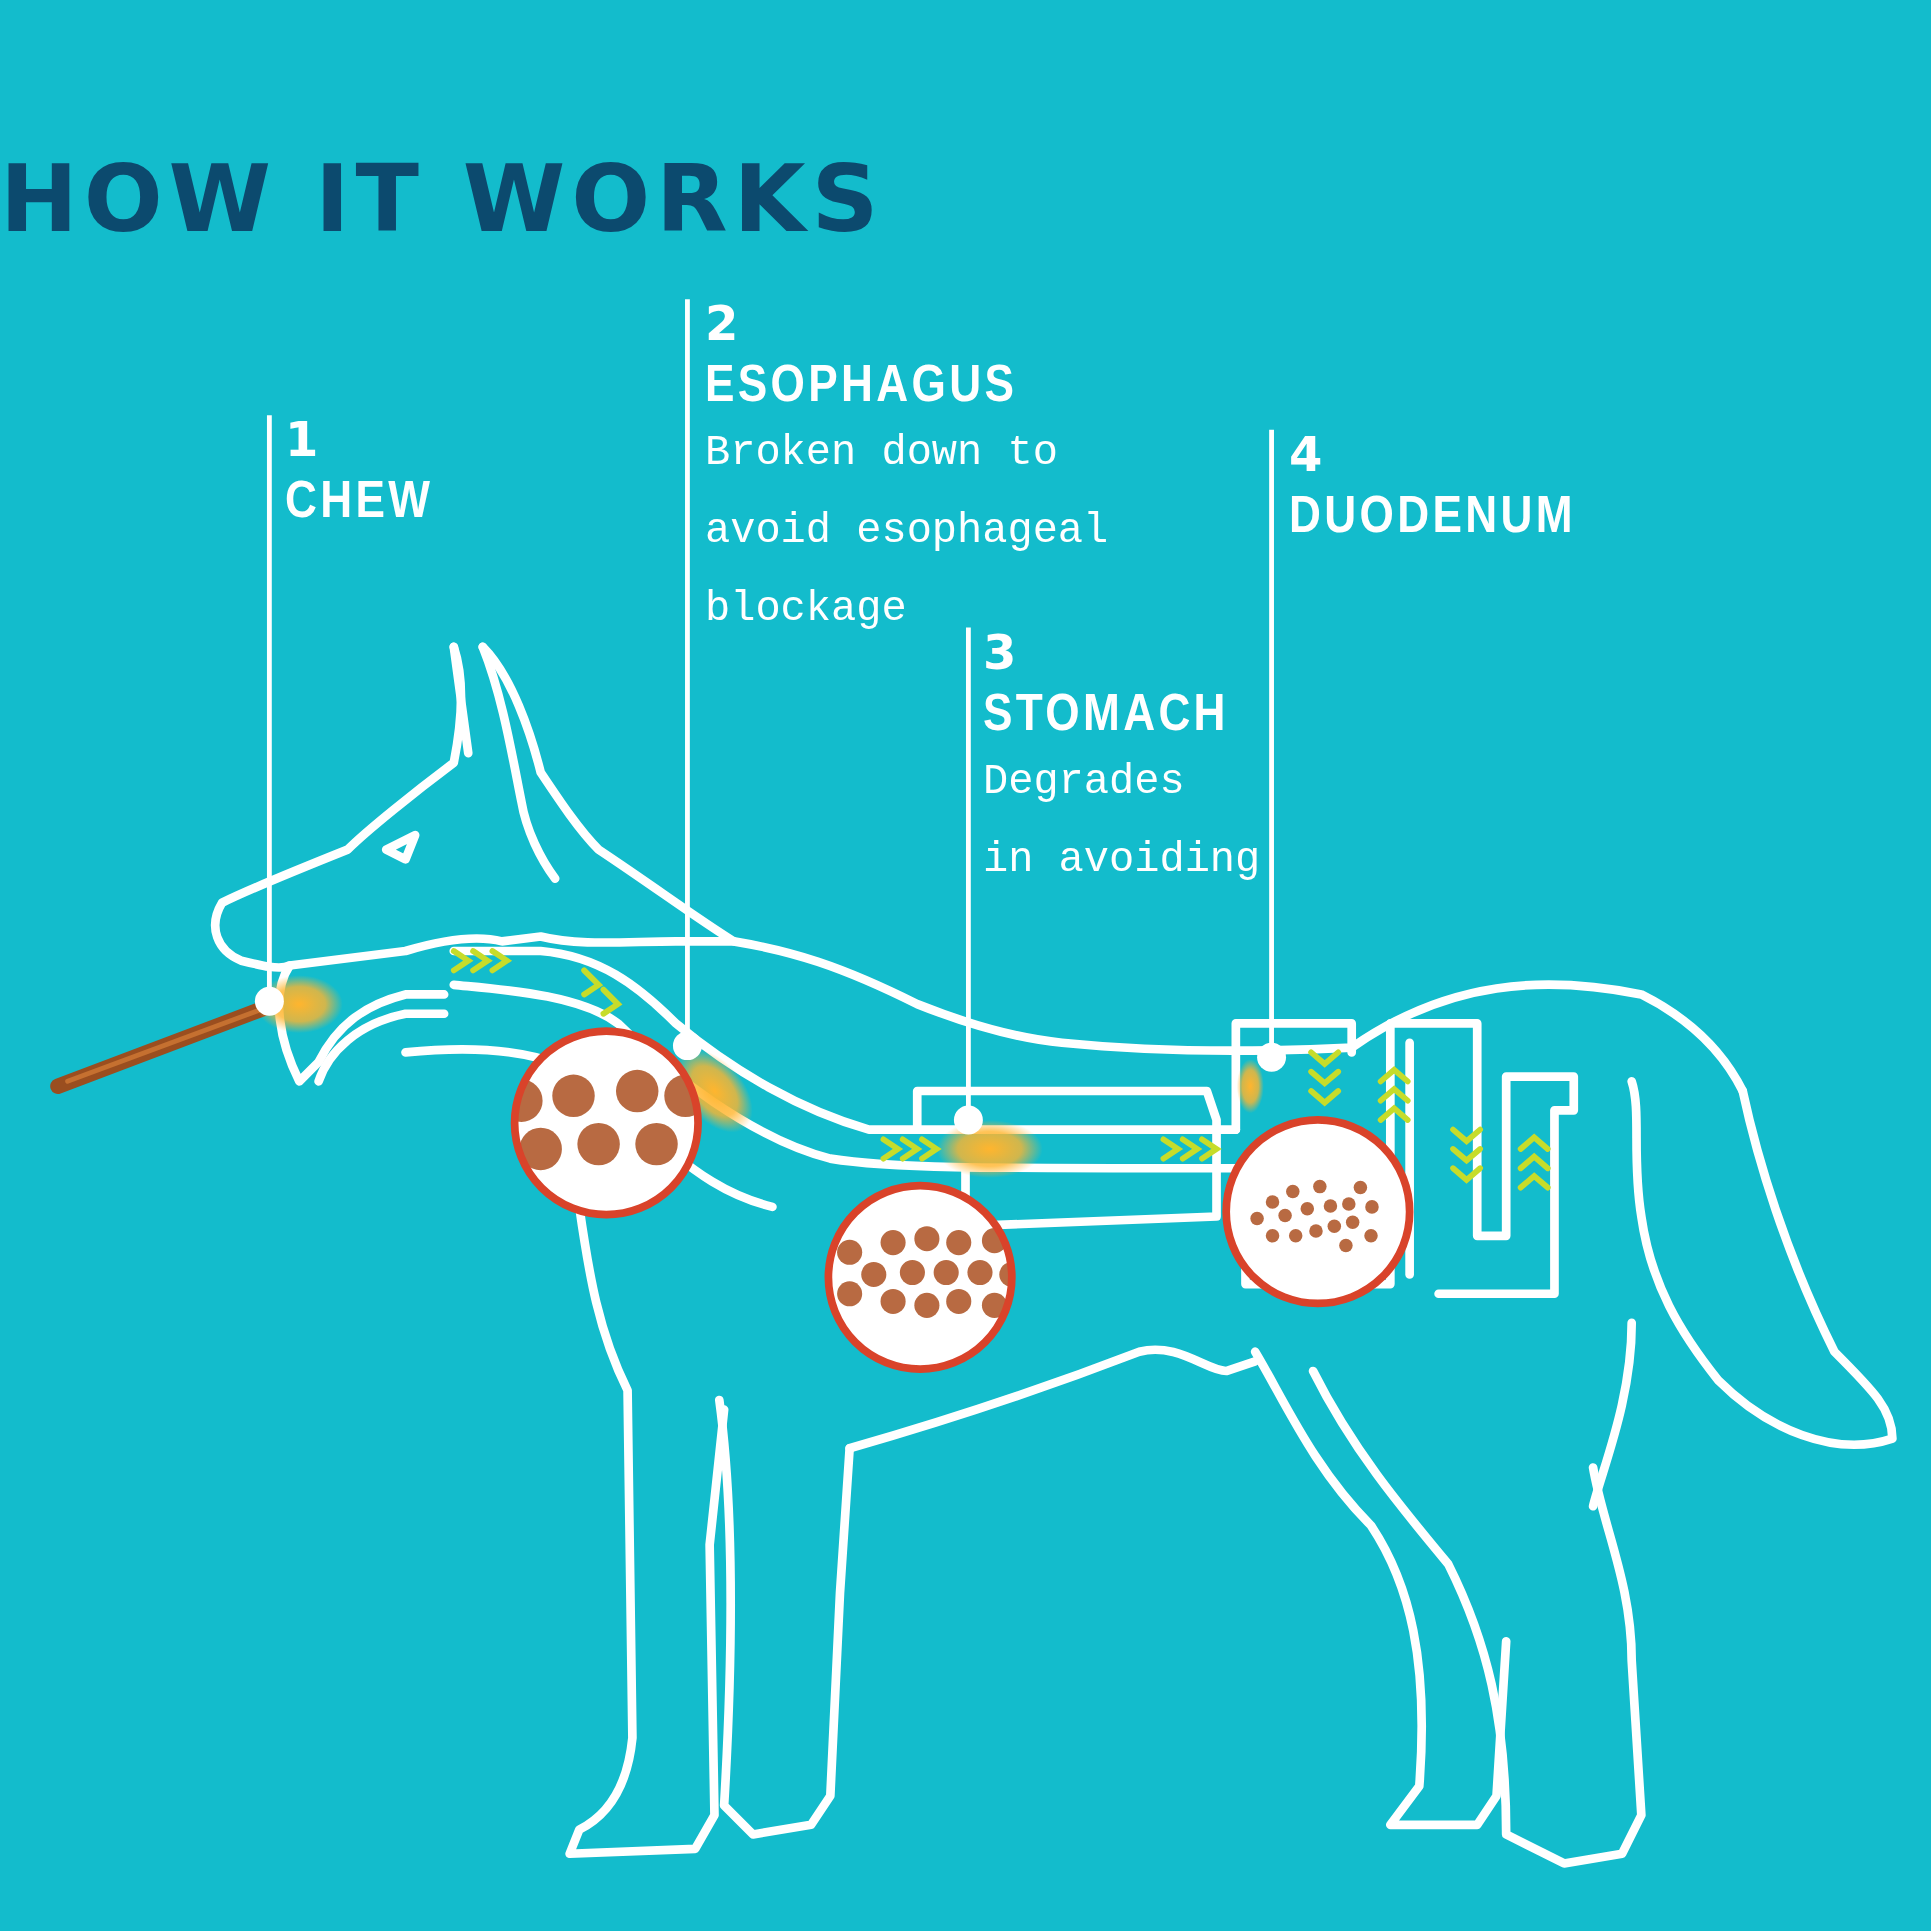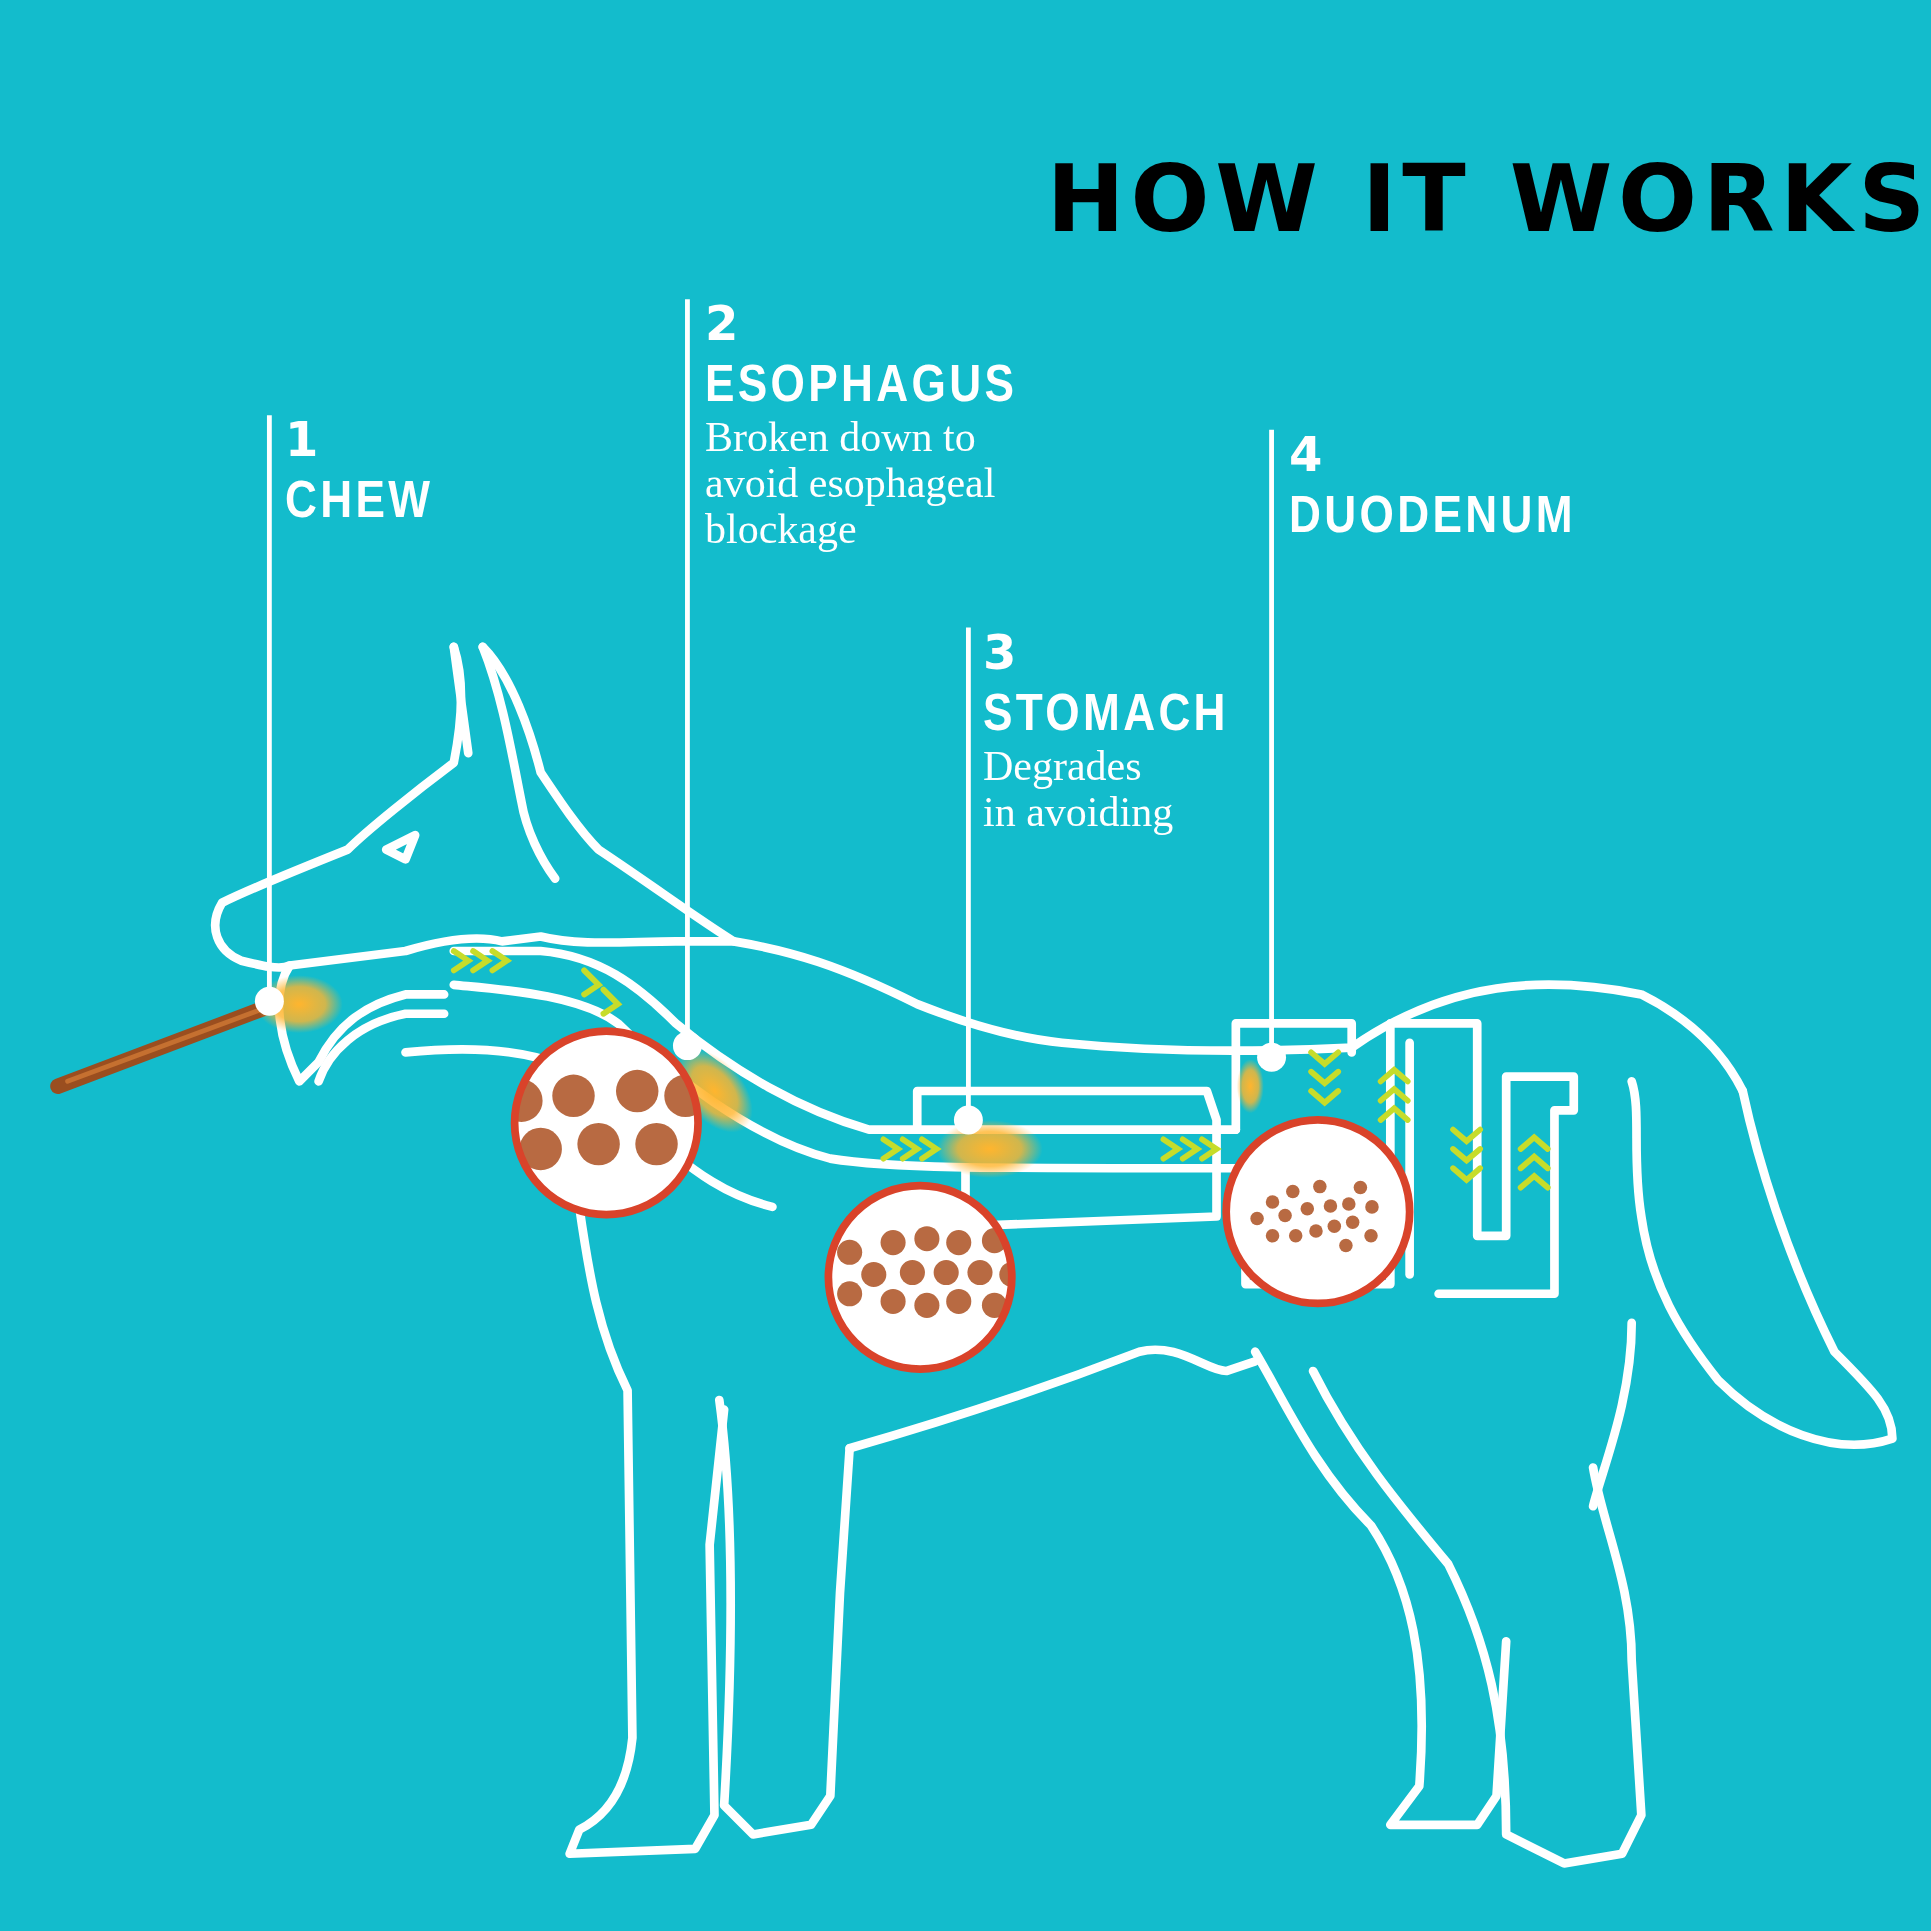--- a/index.html
+++ b/index.html
@@ -1,22 +1,22 @@
 <!DOCTYPE html>
 <html><head>
 <meta charset="utf-8">
 <style>
   html, body { margin:0; padding:0; }
   body { width:1931px; height:1931px; background:#13bccc; position:relative; overflow:hidden; font-family:"Liberation Sans", sans-serif; color:#fff; }
-  .title { position:absolute; left:0; width:1931px; top:145px; text-align:right; font-family:"DejaVu Sans", sans-serif; font-weight:bold; font-size:93px; letter-spacing:5.8px; color:#000000; }
+  .title { position:absolute; left:0; width:1931px; top:145px; text-align:left; font-family:"DejaVu Sans", sans-serif; font-weight:bold; font-size:93px; letter-spacing:5.8px; color:#0c4a6e; }
   svg.art { position:absolute; left:0; top:0; width:1931px; height:1931px; }
   .callout { position:absolute; }
   .callout .num { font-family:"DejaVu Sans", sans-serif; font-weight:bold; font-size:48px; line-height:58px; }
   .callout .head { font-family:"Liberation Sans", sans-serif; font-weight:bold; font-size:52px; line-height:62px; letter-spacing:3.9px; transform:scaleX(0.85); transform-origin:left; white-space:nowrap; }
-  .callout .desc { font-family:Liberation Serif, serif; font-size:42px; line-height:46px; white-space:pre-line; }
+  .callout .desc { font-family:Liberation Mono, monospace; font-size:42px; line-height:78px; white-space:pre-line; }
 </style>
 </head>
 <body>
 
 <div class="title">HOW IT WORKS</div>
 
 <svg class="art" viewBox="0 0 2000 2000">
   <defs>
     <radialGradient id="glow" cx="50%" cy="50%" r="50%">
       <stop offset="0%" stop-color="#ffb52e" stop-opacity="1"></stop>

